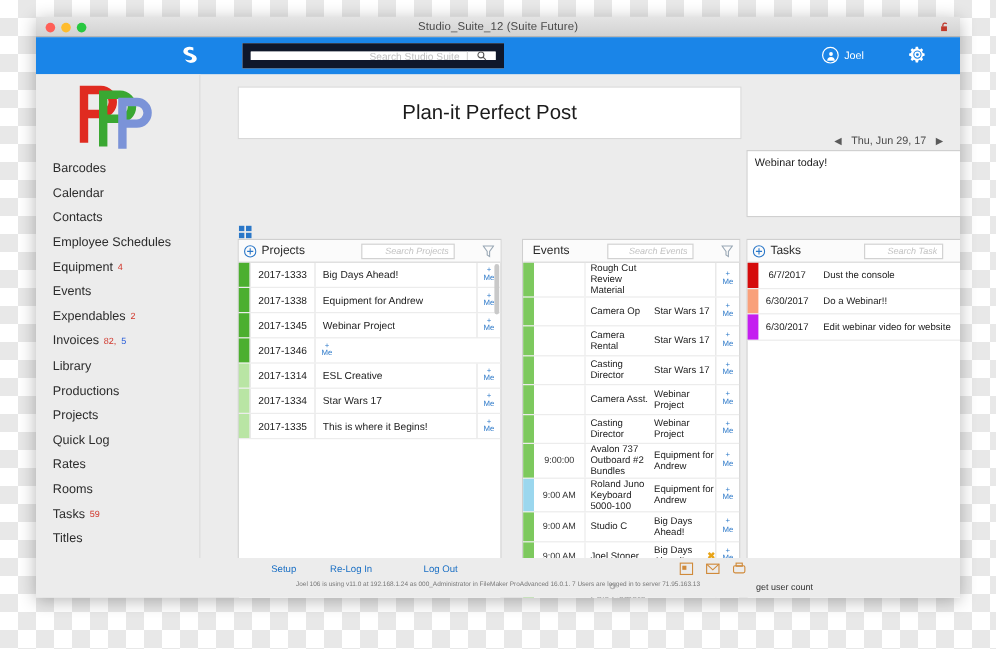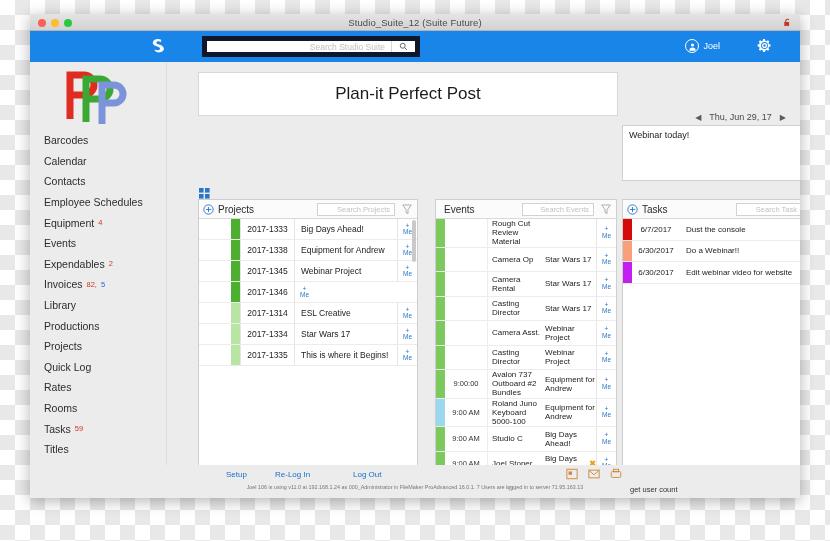--- a/index.html
+++ b/index.html
@@ -61,21 +61,21 @@
     background: #1a85e8;
   }
   #brand-logo {
     position: absolute; left: 116px; top: 4px;
     width: 22px; height: 23px;
   }
   #global-search {
     position: absolute; left: 172px; top: 5px;
     width: 218px; height: 21px;
     background: #fff;
-    border: 5px solid #0f172a;
+    border: 7px solid #0f172a;
     display: flex; align-items: center;
   }
   #global-search-input {
     flex: 1; height: 100%;
     border: 0; outline: 0;
     text-align: right;
     padding-right: 6px;
     font-size: 8.5px; color: #333;
     font-family: "Liberation Sans", sans-serif;
   }
@@ -174,28 +174,29 @@
     background: #fbfbfb;
     border-bottom: 1px solid #d9d9d9;
     display: flex; align-items: center;
   }
   .plus-icon { margin-left: 4px; }
   .panel-title {
     font-size: 10px; color: #2a2a2a;
     margin-left: 4px; font-weight: normal;
   }
   .panel-search {
-    position: absolute; right: 22px; top: 3px;
+    position: absolute; right: 38px; top: 3px;
     height: 13px;
     border: 1px solid #d2d2d2;
     background: #fff;
     font-size: 7.5px; color: #333;
     text-align: right; padding-right: 4px;
     outline: none;
     font-family: "Liberation Sans", sans-serif;
+    font-style: italic;
   }
   .panel-search::placeholder { color: #c2c2c2; }
   .filter-icon {
     position: absolute; right: 5px; top: 4px;
   }
   .rows { position: relative; }
   .row {
     position: relative;
     display: flex; align-items: stretch;
     border-bottom: 1px solid #ececec;
@@ -205,21 +206,21 @@
     width: 20px; flex: 0 0 20px;
     border-left: 1px solid #e4e4e4;
     display: flex; flex-direction: column;
     align-items: center; justify-content: center;
     line-height: 1;
   }
   .me-plus { font-size: 6.5px; color: #2a77c8; }
   .me-label { font-size: 6.5px; color: #2a77c8; }
   
   #panel-projects { left: 31px; top: 137px; width: 220px; height: 310px; }
-  #panel-projects .row { height: 21px; padding-left: 32px; }
+  #panel-projects .row { height: 21px; }
   .pj-id {
     width: 54px; flex: 0 0 54px;
     border-left: 1px solid #e4e4e4;
     display: flex; align-items: center; justify-content: center;
     font-size: 8.5px; color: #222;
   }
   .pj-name {
     flex: 1;
     border-left: 1px solid #e4e4e4;
     display: flex; align-items: center;

